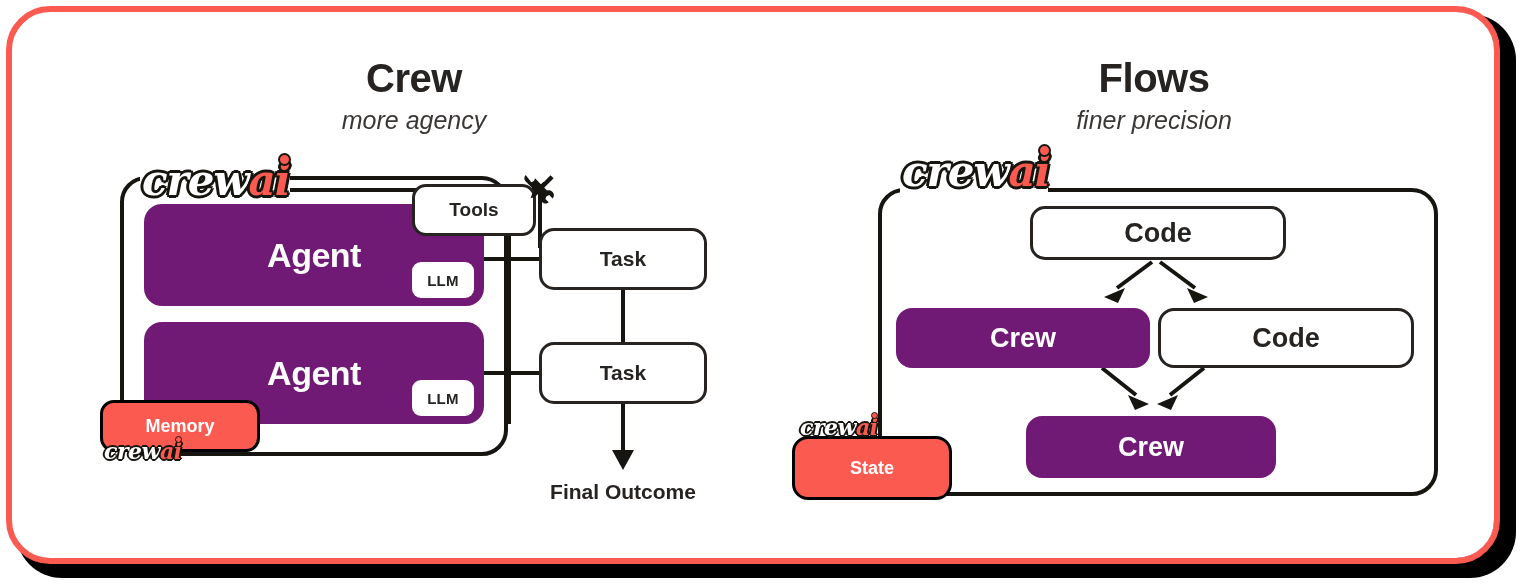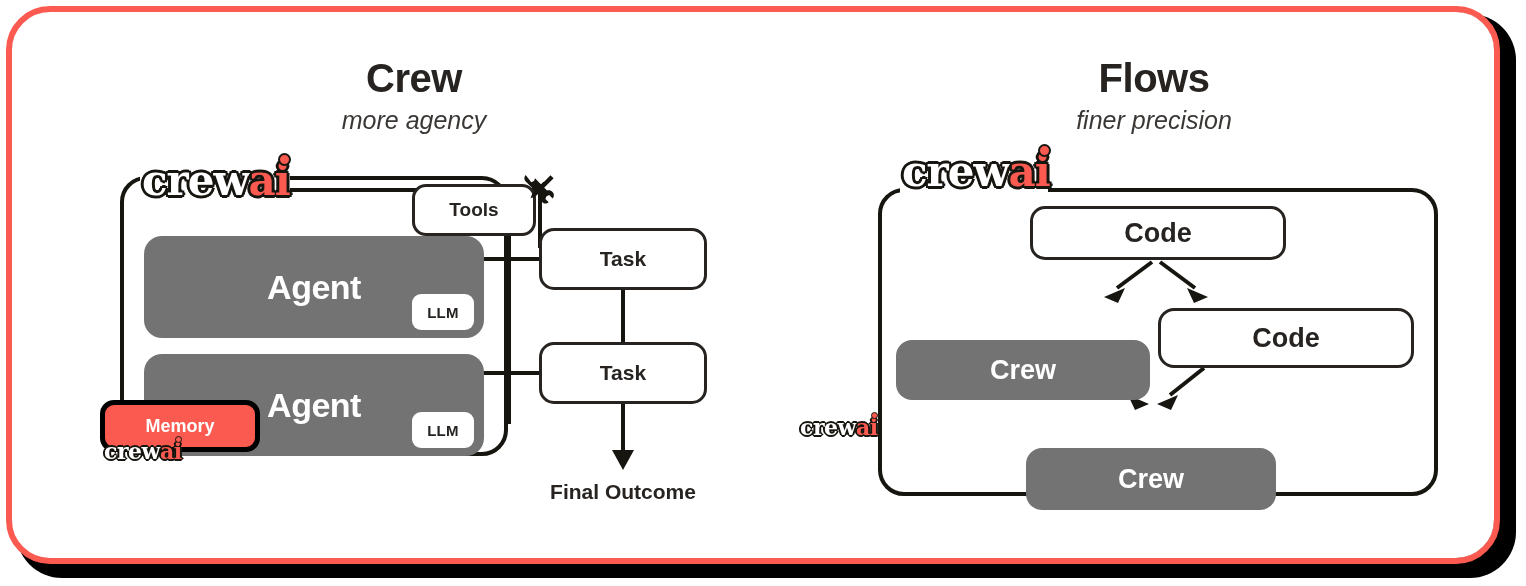--- a/index.html
+++ b/index.html
@@ -61,20 +61,21 @@
   }
   #crew-title{ left:202px; top:44px; width:400px; }
   #crew-sub  { left:202px; top:94px; width:400px; }
   #flows-title{ left:942px; top:44px; width:400px; }
   #flows-sub  { left:942px; top:94px; width:400px; }
 
   
   .wordmark{
     position:absolute;
     font-family:"DejaVu Serif", serif;
+    font-style:italic;
     font-weight:bold;
     color:#ffffff;
     white-space:nowrap;
     letter-spacing:-1px;
     line-height:1;
     z-index:40;
     -webkit-text-stroke:0px;
     text-shadow:
       -2px -2px 0 #17150f,  2px -2px 0 #17150f,
       -2px  2px 0 #17150f,  2px  2px 0 #17150f,
@@ -108,34 +109,33 @@
   .box{
     position:absolute;
     box-sizing:border-box;
     display:flex;
     align-items:center;
     justify-content:center;
     border-radius:18px;
     white-space:nowrap;
   }
   .box.dark{
-    background:#737373;
+    background:#701a75;
     color:#ffffff;
     border:none;
-    margin-top:32px;
   }
   .box.light{
     background:#ffffff;
     color:#262321;
     border:3px solid #262321;
   }
   .box.coral{
     background:#fb5a50;
     color:#ffffff;
-    border:5px solid #000000;
+    border:3px solid #000000;
   }
 
   
   .container-box{
     position:absolute;
     box-sizing:border-box;
     border:4px solid #17150f;
     border-radius:26px;
     background:transparent;
   }
@@ -278,20 +278,21 @@
 
     <line x1="1192" y1="356" x2="1158" y2="383" stroke="#17150f" stroke-width="4"></line>
     <polygon points="1145,392 1166,383 1159,398" fill="#17150f"></polygon>
   </svg>
 
   <div class="box light" id="code-1">Code</div>
   <div class="box dark" id="crew-a">Crew</div>
   <div class="box light" id="code-2">Code</div>
   <div class="box dark" id="crew-b">Crew</div>
 
+  <div class="box coral" id="state-box">State</div>
 
   <div id="flows-container-mask"></div>
   <div class="wordmark" id="wm-flows">
     <span>crew</span><span class="ai">ai</span><span class="dot"></span>
   </div>
   <div class="wordmark" id="wm-state">
     <span>crew</span><span class="ai">ai</span><span class="dot"></span>
   </div>
 
 </div>

